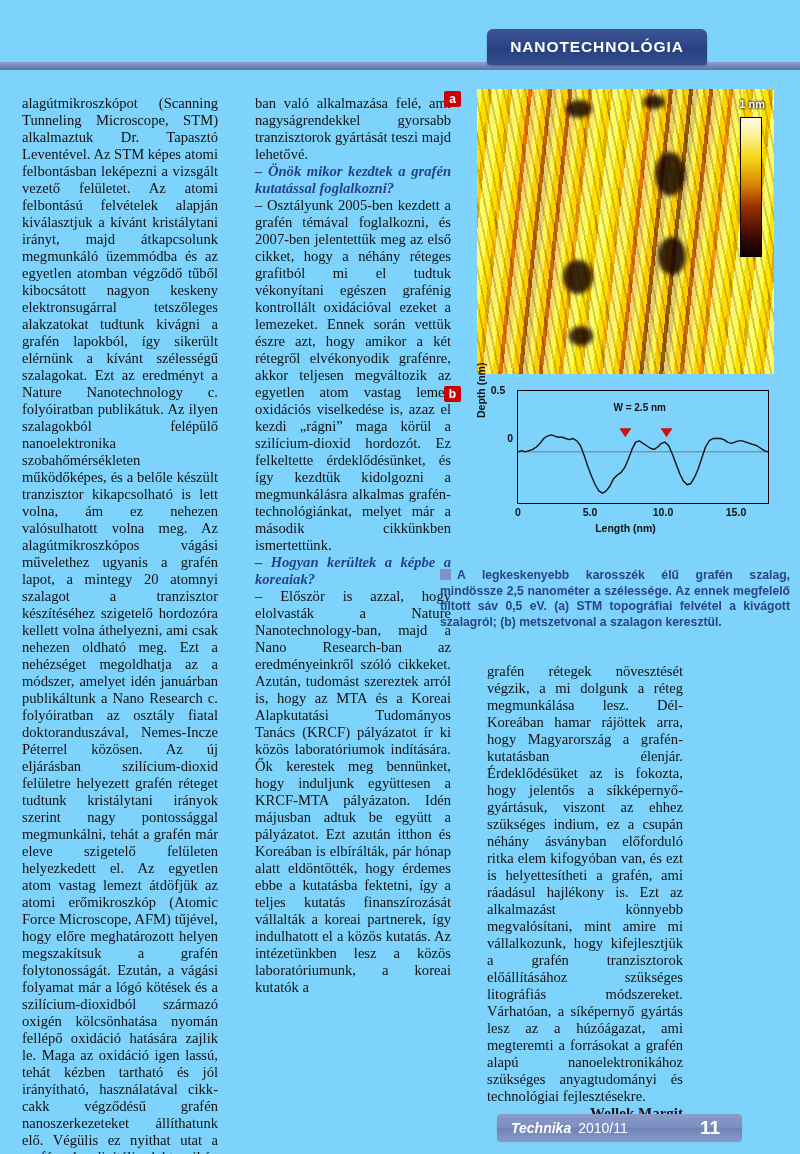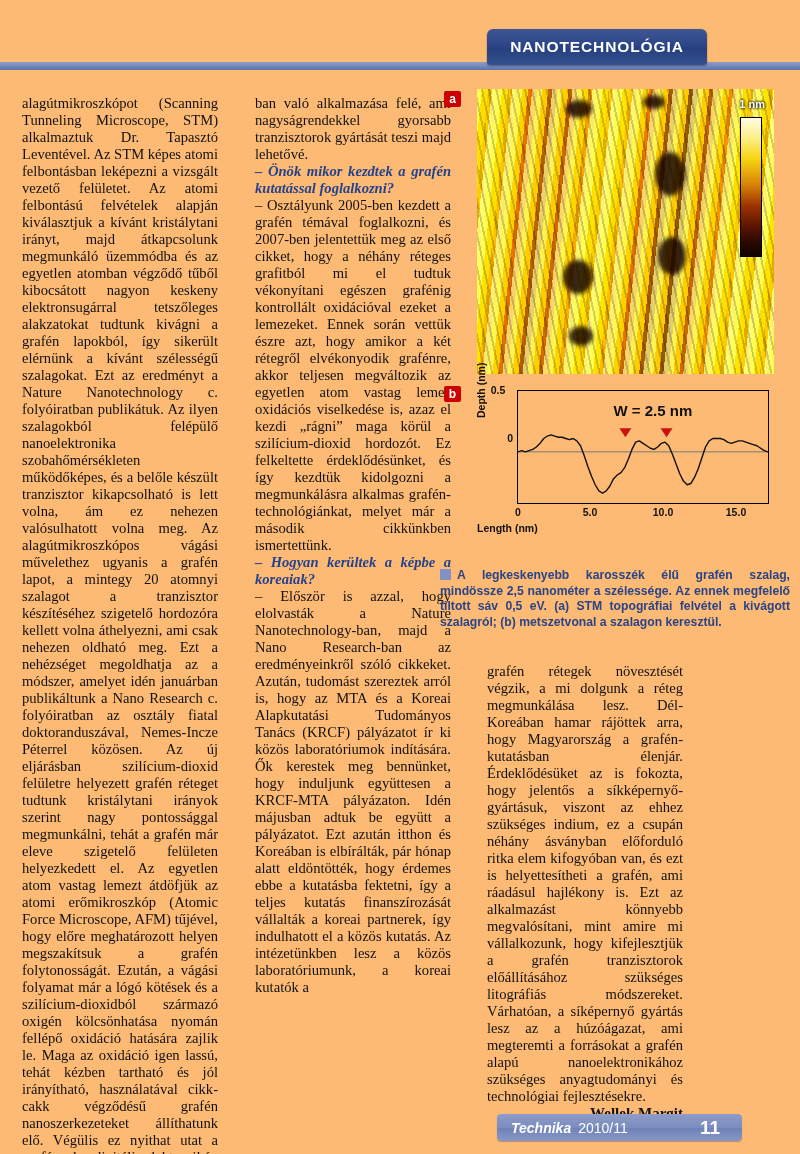--- a/index.html
+++ b/index.html
@@ -6,21 +6,21 @@
   body{
     width:800px;height:1154px;
     background:#ffffff;
     font-family:"Liberation Serif", serif;
     color:#111;
     position:relative;
     overflow:hidden;
   }
   .page{
     position:absolute;inset:0;
-    background:#fdba74;
+    background:#7dd3fc;
   }
   
   .header-band{
     position:absolute;left:0;top:62px;width:800px;height:8px;
     background:linear-gradient(to bottom,#8d9ec9,#5d72ad);
   }
   .header-tab{
     position:absolute;left:487px;top:29px;width:220px;height:36px;
     background:linear-gradient(to bottom,#3e5695 0%,#2d4687 45%,#27407f 55%,#33508f 100%);
     border-radius:6px 6px 3px 3px;
@@ -121,33 +121,33 @@
     border:1.1px solid #000;
     background:transparent;
   }
   .ylab{
     position:absolute;left:-2px;top:34px;
     transform:rotate(-90deg);transform-origin:left top;
     font-family:"Liberation Sans",sans-serif;font-weight:bold;font-size:10.5px;
     white-space:nowrap;
   }
   .xlab{
-    position:absolute;left:0;top:138px;width:297px;text-align:left;
+    position:absolute;left:0;top:138px;width:297px;text-align:center;
     font-family:"Liberation Sans",sans-serif;font-weight:bold;font-size:10.5px;
   }
   .ytick{
     position:absolute;font-family:"Liberation Sans",sans-serif;font-weight:bold;font-size:10.5px;
     text-align:right;width:30px;
   }
   .xtick{
     position:absolute;font-family:"Liberation Sans",sans-serif;font-weight:bold;font-size:10.5px;
     text-align:center;width:34px;
   }
   .wlabel{
-    position:absolute;font-family:"Liberation Sans",sans-serif;font-weight:bold;font-size:15px;
+    position:absolute;font-family:"Liberation Sans",sans-serif;font-weight:bold;font-size:10px;
     white-space:nowrap;
   }
   
   .caption{
     position:absolute;left:0px;top:484px;width:350px;
     font-family:"Liberation Sans",sans-serif;
     font-size:12.2px;line-height:15.6px;font-weight:bold;
     color:#2a4486;text-align:justify;
   }
   .capsq{

